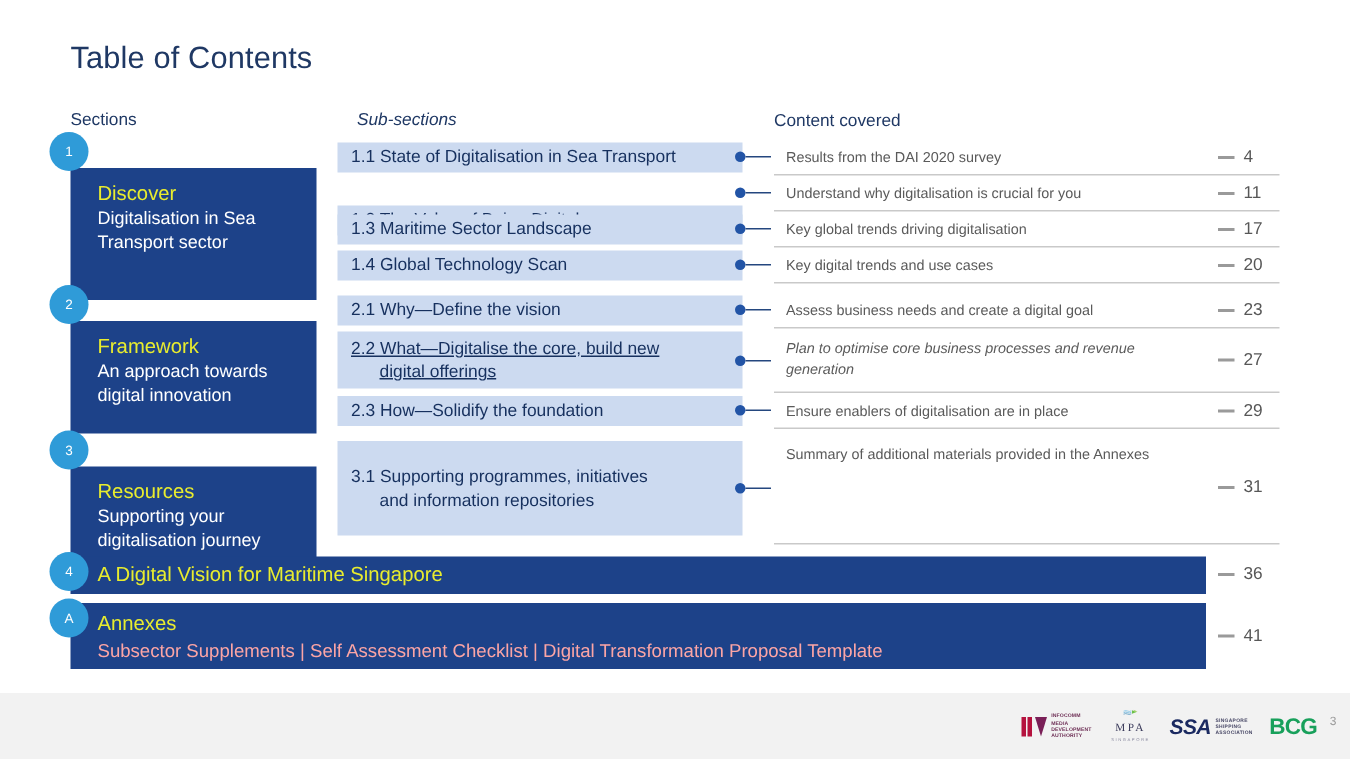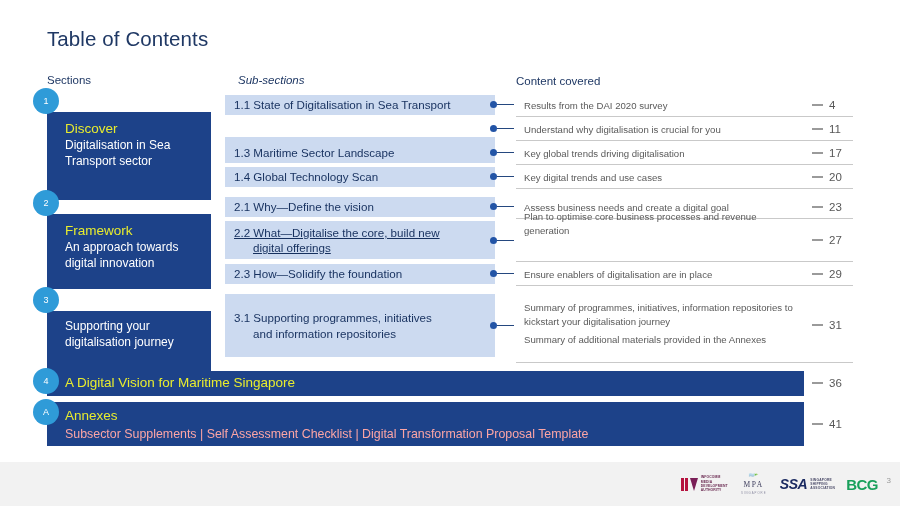--- a/index.html
+++ b/index.html
@@ -399,21 +399,21 @@
     </div>
     <div class="rule" style="top:218px;"></div>
 
     <div class="subbox" style="top:221px; height:38px;text-decoration:underline;">
       <span class="txt">2.2 What—Digitalise the core, build new<br><span class="ind">digital offerings</span></span>
     </div>
     <div class="connector" style="left:490px; top:236px;">
       <span class="dot"></span>
       <span class="line"></span>
     </div>
-    <div class="content-cell" style="top:208px; height:32px;">
+    <div class="content-cell" style="top:224px; height:32px;font-style:italic;">
       <span class="ctext">Plan to optimise core business processes and revenue generation</span>
     </div>
     <div class="pagenum" style="top:233px; height:14px;">
       <span class="dash"></span>
       <span class="num">27</span>
     </div>
     <div class="rule" style="top:261px;"></div>
 
     <div class="subbox" style="top:264px; height:20px;">
       <span class="txt">2.3 How—Solidify the foundation</span>
@@ -428,32 +428,32 @@
     <div class="pagenum" style="top:267px; height:14px;">
       <span class="dash"></span>
       <span class="num">29</span>
     </div>
     <div class="rule" style="top:285px;"></div>
   </div>
 
   <div class="section-row">
     <div class="sec-badge" style="top:287px;">3</div>
     <div class="sec-card blue" style="top:295px; height:63px;">
+      <div class="sec-title">Resources</div>
       <div class="sec-sub">Supporting your digitalisation journey</div>
     </div>
 
     <div class="subbox" style="top:294px; height:63px;">
       <span class="txt">3.1 Supporting programmes, initiatives<br><span class="ind">and information repositories</span></span>
     </div>
     <div class="connector" style="left:490px; top:321px;">
       <span class="dot"></span>
       <span class="line"></span>
     </div>
     <div class="content-cell" style="top:297px; height:57px; display:block;">
-      <span class="ctext" style="margin-top:4px;">Summary of programmes, initiatives, information repositories to kickstart your digitalisation journey</span>
       <span class="ctext">Summary of additional materials provided in the Annexes</span>
     </div>
     <div class="pagenum" style="top:318px; height:14px;">
       <span class="dash"></span>
       <span class="num">31</span>
     </div>
     <div class="rule" style="top:362px;"></div>
   </div>
 
   <div class="sec-badge" style="top:368px;">4</div>

